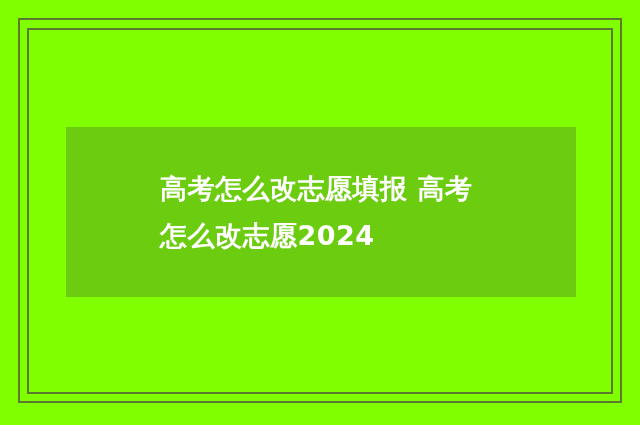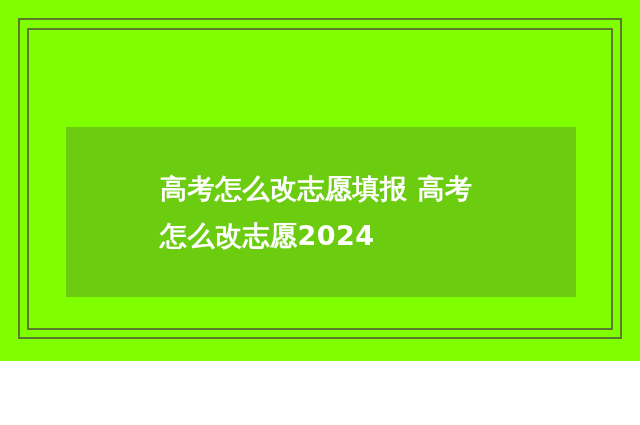--- a/index.html
+++ b/index.html
@@ -12,21 +12,21 @@
     width: 640px;
     height: 425px;
     overflow: hidden;
     font-family: "Liberation Sans", "DejaVu Sans", sans-serif;
   }
 
   
   #thumbnail-canvas {
     position: relative;
     width: 640px;
-    height: 361px;
+    height: 425px;
     background: #80ff00;
     box-sizing: border-box;
   }
 
   
   .frame {
     position: absolute;
     box-sizing: border-box;
     pointer-events: none;
   }

